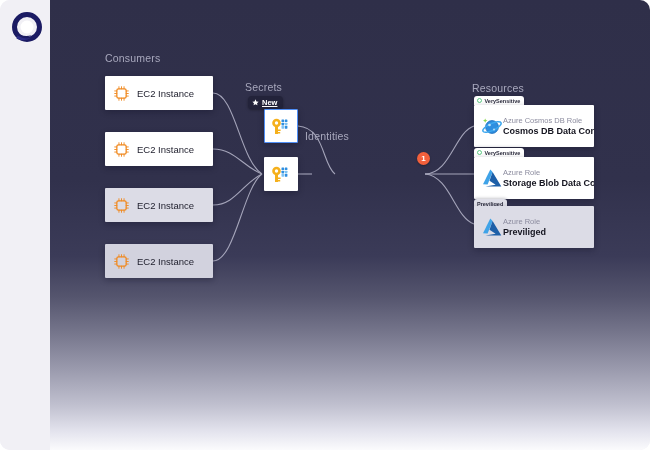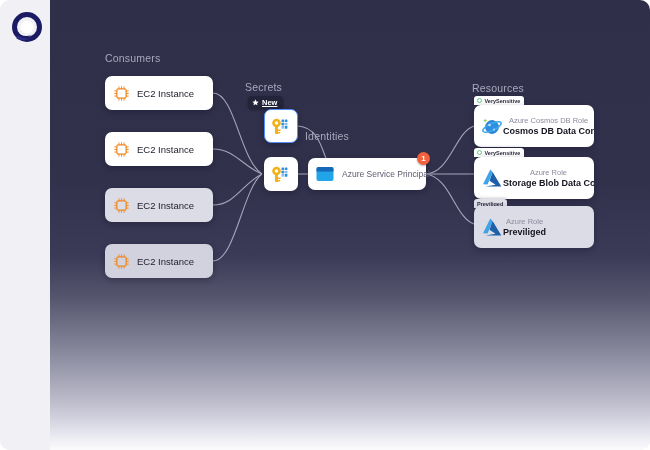--- a/index.html
+++ b/index.html
@@ -33,39 +33,38 @@
       #2f2f49 0%,
       #31314c 40%,
       #3b3b58 57%,
       #55556e 66%,
       #76768c 74%,
       #9a9aad 82%,
       #c0c0cf 90%,
       #e4e4ee 96%,
       #fbfbfd 100%);
     overflow: hidden;
-    text-align: center;
   }
   #edges {
     position: absolute; left: 0; top: 0;
     width: 600px; height: 450px;
     pointer-events: none;
   }
   .col-label {
     position: absolute;
     font-size: 10.5px;
     color: #a8a8bd;
     letter-spacing: .2px;
     white-space: nowrap;
   }
   
   .card {
     position: absolute;
     background: #ffffff;
-    border-radius: 7px;
+    border-radius: 1px;
     box-shadow: 0 2px 6px rgba(10,10,30,.30);
     box-sizing: border-box;
   }
   .card.dim { background: #dcdce6; }
   .card.dim2 { background: #d2d2de; }
 
   
   .consumer {
     width: 108px; height: 34px;
     display: flex; align-items: center;
@@ -273,30 +272,20 @@
             <rect x="15.8" y="5.5" width="2.6" height="2.6" rx=".4"></rect>
             <rect x="12.5" y="8.8" width="2.6" height="2.6" rx=".4"></rect>
             <rect x="15.8" y="8.8" width="2.6" height="2.6" rx=".4" fill="#7fc4f2"></rect>
             <rect x="12.5" y="12.1" width="2.6" height="2.6" rx=".4" fill="#7fc4f2"></rect>
             <rect x="15.8" y="12.1" width="2.6" height="2.6" rx=".4"></rect>
           </g>
         </svg>
       </span>
     </div>
 
-    <div class="card identity" style="left:258px; top:158px;">
-      <span class="azsp-icon">
-        <svg viewBox="0 0 20 20" width="20" height="20">
-          <rect x="1.5" y="3" width="17" height="14" rx="2" fill="#1fa5e8"></rect>
-          <rect x="1.5" y="3" width="17" height="4.2" rx="2" fill="#1668b8"></rect>
-          <rect x="1.5" y="6" width="17" height="1.4" fill="#1668b8"></rect>
-        </svg>
-      </span>
-      <span class="label">Azure Service Principal</span>
-    </div>
     <div class="count-badge" style="left:367px; top:152px;">1</div>
 
     <div class="tag" style="left:424px; top:96px;">
       <span class="dot-icon">
         <svg viewBox="0 0 10 10" width="5" height="5">
           <circle cx="5" cy="5" r="4" fill="none" stroke="#3bbf6b" stroke-width="1.6"></circle>
         </svg>
       </span>
       <span>VerySensitive</span>
     </div>

